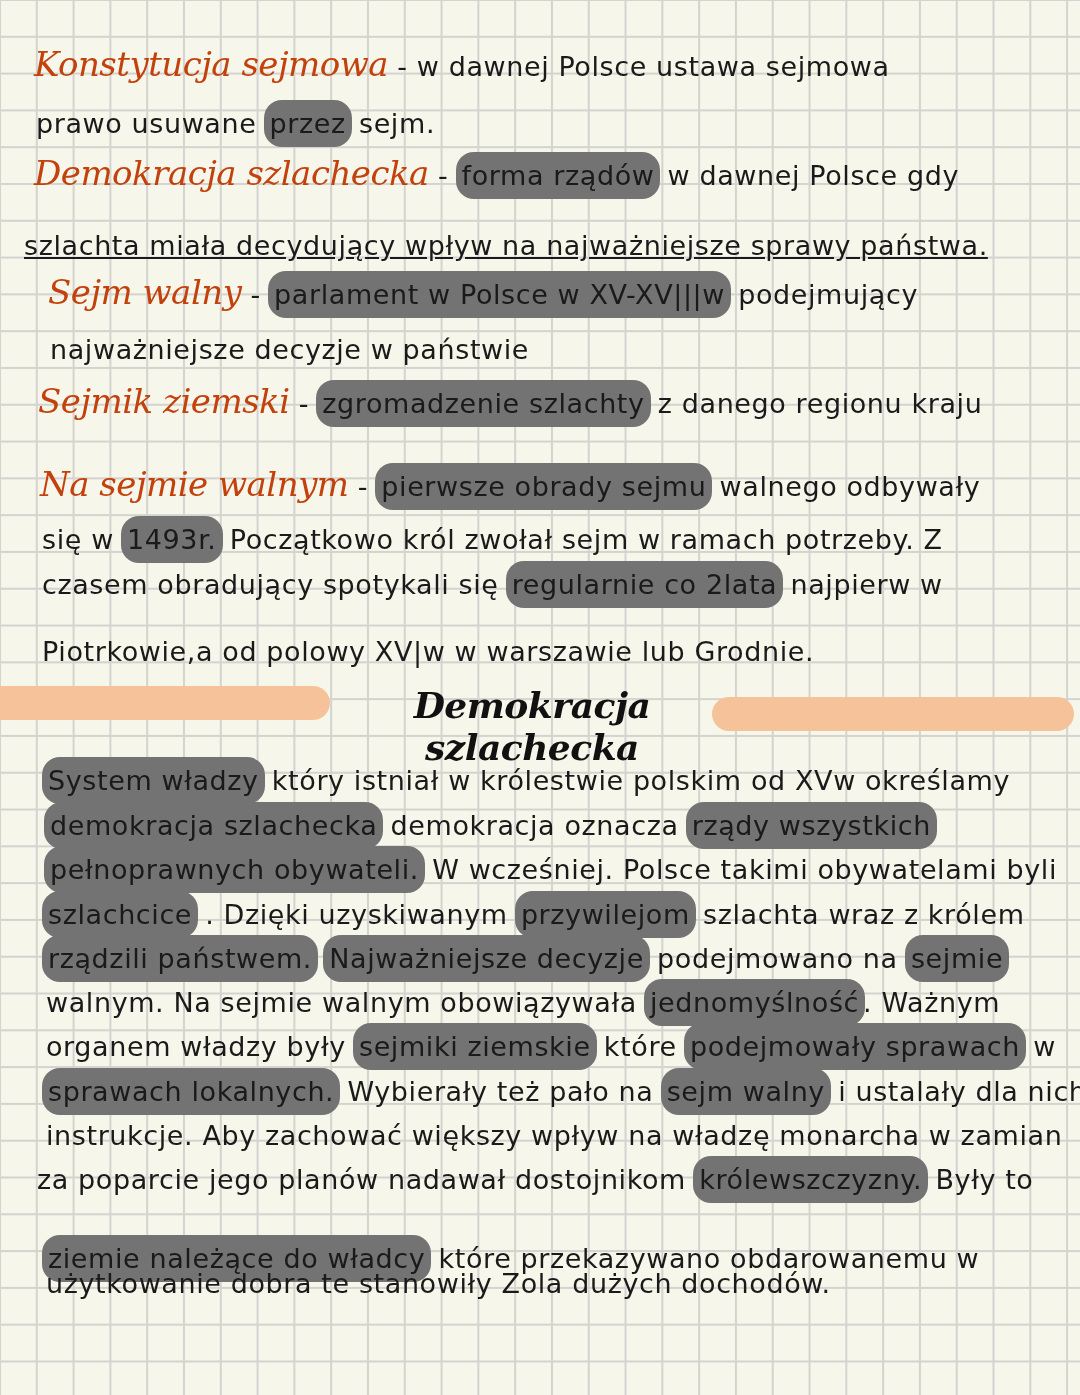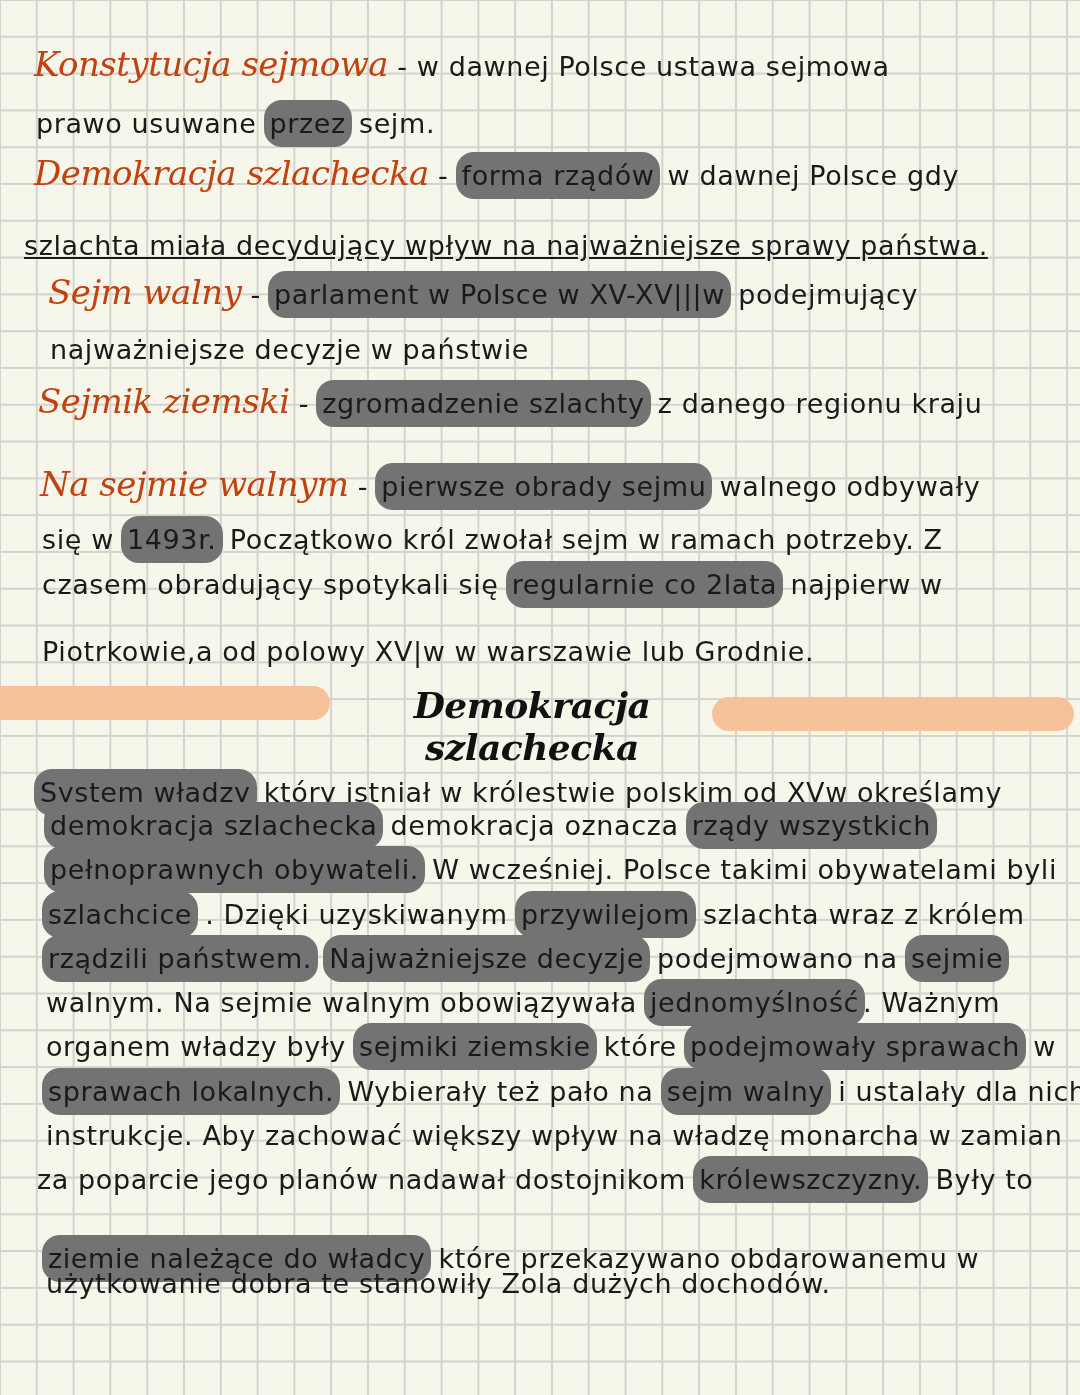--- a/index.html
+++ b/index.html
@@ -77,21 +77,21 @@
   <span>czasem obradujący spotykali się </span><span class="hl">regularnie co 2lata</span><span> najpierw w</span>
 </div>
 <div class="line" style="left:42px; top:609px;margin-top:23px;">
   <span>Piotrkowie,a od polowy XV|w w warszawie lub Grodnie.</span>
 </div>
 
 <div class="banner-left"></div>
 <div class="banner-right"></div>
 <div class="banner-title">Demokracja szlachecka</div>
 
-<div class="line" style="left:36px; top:761px;margin-top:12px;">
+<div class="line" style="left:44px; top:761px;">
   <span class="hl">System władzy</span><span> który istniał w królestwie polskim od XVw określamy</span>
 </div>
 <div class="line" style="left:46px; top:806px;">
   <span class="hl">demokracja szlachecka</span><span> demokracja oznacza </span><span class="hl">rządy wszystkich</span>
 </div>
 <div class="line" style="left:46px; top:850px;">
   <span class="hl">pełnoprawnych obywateli.</span><span> W wcześniej. Polsce takimi obywatelami byli</span>
 </div>
 <div class="line" style="left:44px; top:895px;">
   <span class="hl">szlachcice</span><span> . Dzięki uzyskiwanym </span><span class="hl">przywilejom</span><span> szlachta wraz z królem</span>

